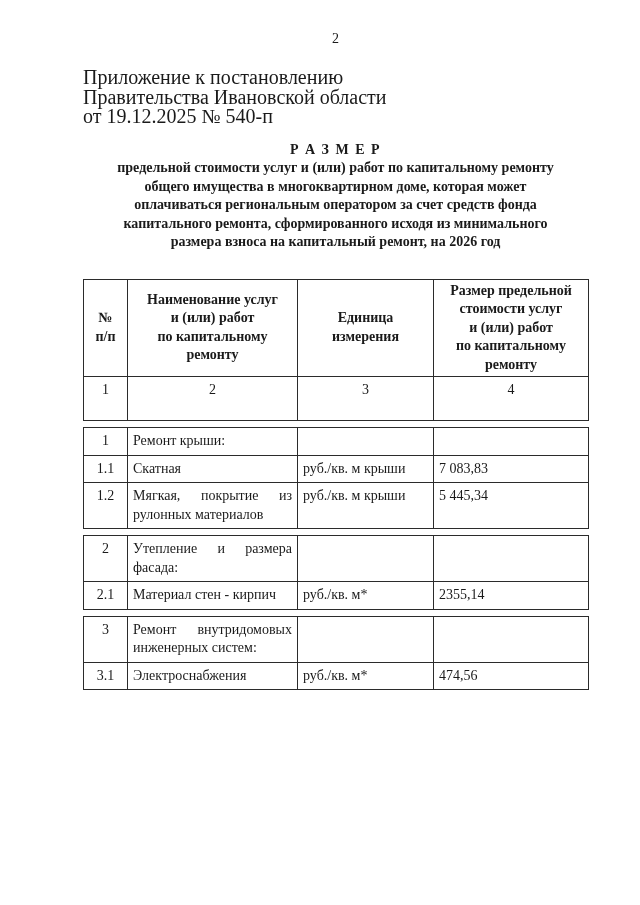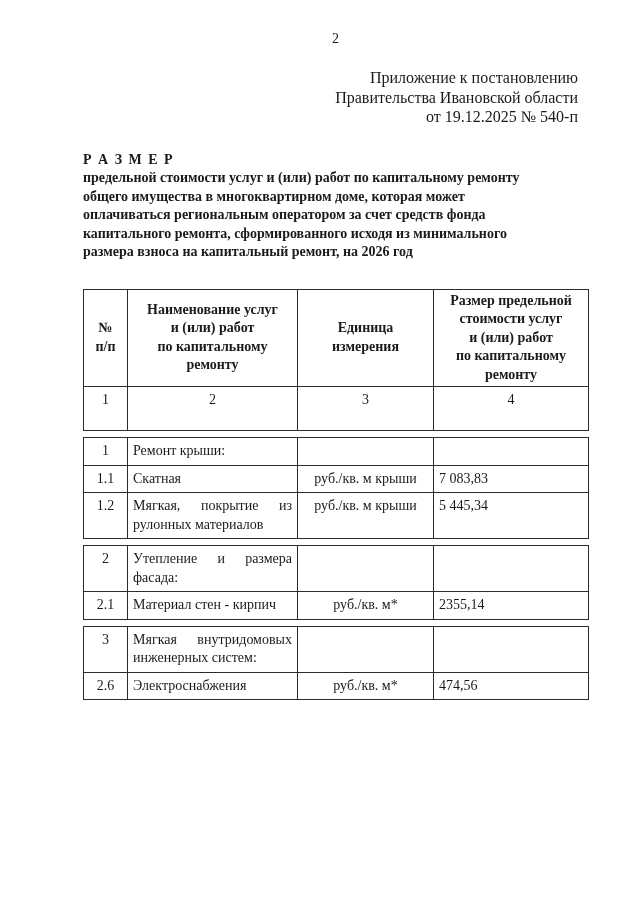--- a/index.html
+++ b/index.html
@@ -27,27 +27,27 @@
     width: 505px;
   }
   .page-number {
     margin-top: 30px;
     text-align: center;
     font-size: 14px;
     line-height: 18px;
   }
   .annex {
     margin-top: 20px;
-    text-align: right;
-    font-size: 16px;
+    font-size: 20px;
     line-height: 19.5px;
     padding-right: 10px;
   }
   .doc-title {
-    margin-top: 24px;
+    margin-top: 14px;
+    text-align: center;
     font-weight: bold;
     font-size: 14px;
     line-height: 18.5px;
   }
   .doc-title .t-line { white-space: nowrap; }
   .doc-title .t-caps { letter-spacing: 1.5px; }
   .tbl {
     border-collapse: collapse;
     table-layout: fixed;
     width: 505px;
@@ -73,21 +73,21 @@
   .col-num   { width: 44px; }
   .col-name  { width: 170px; }
   .col-unit  { width: 136px; }
   .col-price { width: 155px; }
   .nums-row td {
     text-align: center;
     height: 35px;
   }
   .c-num   { text-align: center; }
   .c-name  { text-align: justify; }
-  .c-unit  { text-align: center; }
+  .c-unit  { }
   .c-price { text-align: left; }
 </style>
 </head>
 <body>
 
 <div class="page">
   <div class="content">
 
     <div class="page-number">2</div>
 
@@ -193,26 +193,26 @@
     <table class="tbl section">
       <colgroup>
           <col class="col-num">
           <col class="col-name">
           <col class="col-unit">
           <col class="col-price">
         </colgroup>
       <tbody>
         <tr>
           <td class="c-num">3</td>
-          <td class="c-name">Мягкая внутридомовых инженерных систем:</td>
+          <td class="c-name">Ремонт внутридомовых инженерных систем:</td>
           <td class="c-unit"></td>
           <td class="c-price"></td>
         </tr>
         <tr>
-          <td class="c-num">2.6</td>
+          <td class="c-num">3.1</td>
           <td class="c-name">Электроснабжения</td>
           <td class="c-unit">руб./кв. м*</td>
           <td class="c-price">474,56</td>
         </tr>
       </tbody>
     </table>
 
   </div>
 </div>
 

